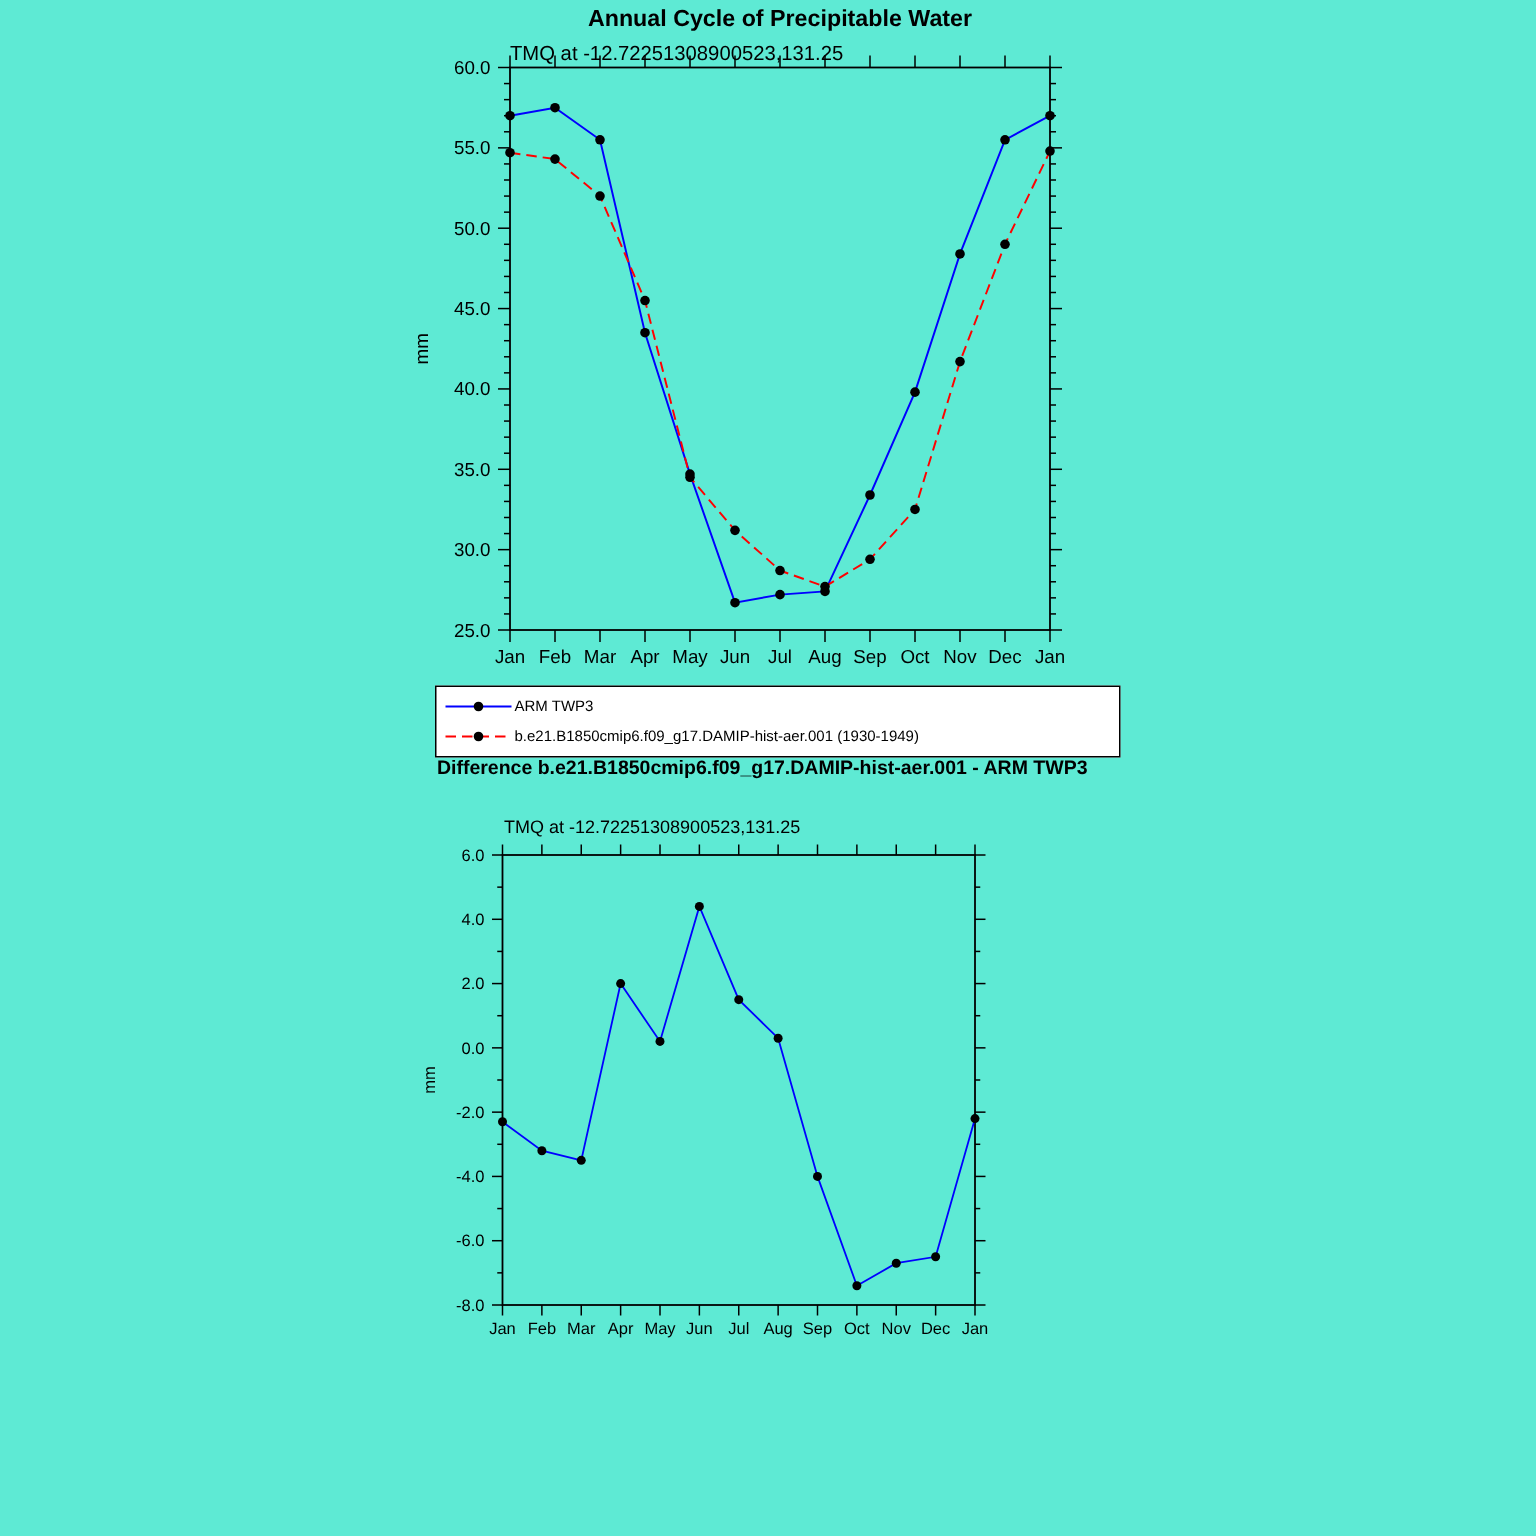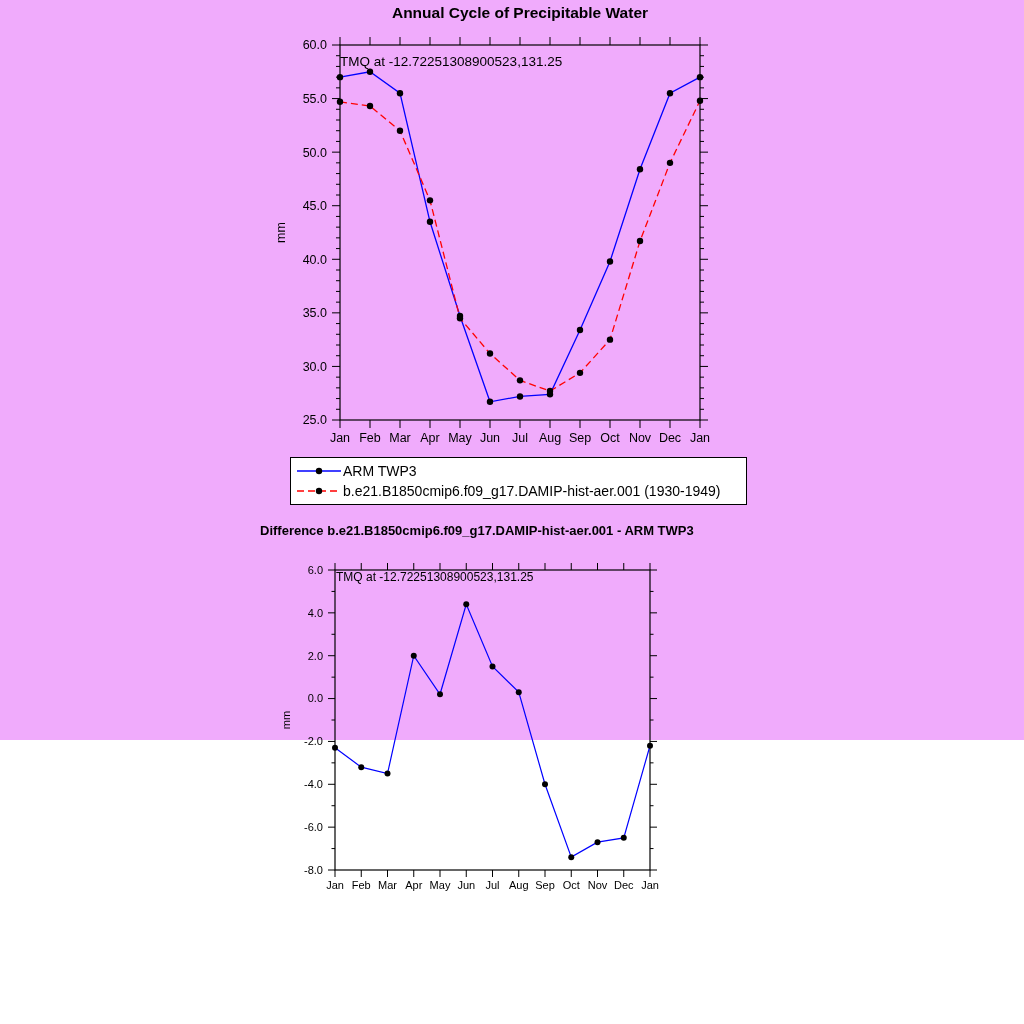--- a/index.html
+++ b/index.html
@@ -8,34 +8,33 @@
     background: #ffffff;
     width: 1024px;
     height: 1024px;
     overflow: hidden;
     font-family: "Liberation Sans", sans-serif;
     color: #000;
   }
   .page {
     position: relative;
     width: 1024px;
-    height: 740px;
-    background: #f0abfc;
+    height: 1024px;
+    background: #5eead4;
   }
   .title {
     position: absolute;
     font-weight: bold;
     white-space: nowrap;
   }
   .t1 { left: 270px; top: 4px;  width: 500px; text-align: center; font-size: 15.5px; }
-  .t2 { left: 260px; top: 523px; width: 465px; text-align: left; font-size: 13px; }
+  .t2 { left: 260px; top: 504px; width: 465px; text-align: right; font-size: 13px; }
   .subtitle {
     position: absolute;
     white-space: nowrap;
-    margin-top: 26px;
   }
   .s1 { left: 340px; top: 28px;  font-size: 13.5px; }
   .s2 { left: 336px; top: 544px; font-size: 12px;   }
   svg.chart { position: absolute; overflow: visible; }
   .c1 { left: 270px; top: 30px;  }
   .c2 { left: 260px; top: 555px; }
   svg text {
     font-family: "Liberation Sans", sans-serif;
     fill: #000;
   }
@@ -49,21 +48,21 @@
     padding: 3px 5px 3px 5px;
     background: #ffffff;
   }
   .legend-row {
     display: flex;
     align-items: center;
     height: 20px;
   }
   .legend-sample { flex: 0 0 auto; display: block; }
   .legend-label {
-    font-size: 14px;
+    font-size: 10px;
     white-space: nowrap;
     margin-left: 1px;
   }
 </style>
 </head>
 <body>
 
 <div class="page">
 
   <div class="title t1">Annual Cycle of Precipitable Water</div>

